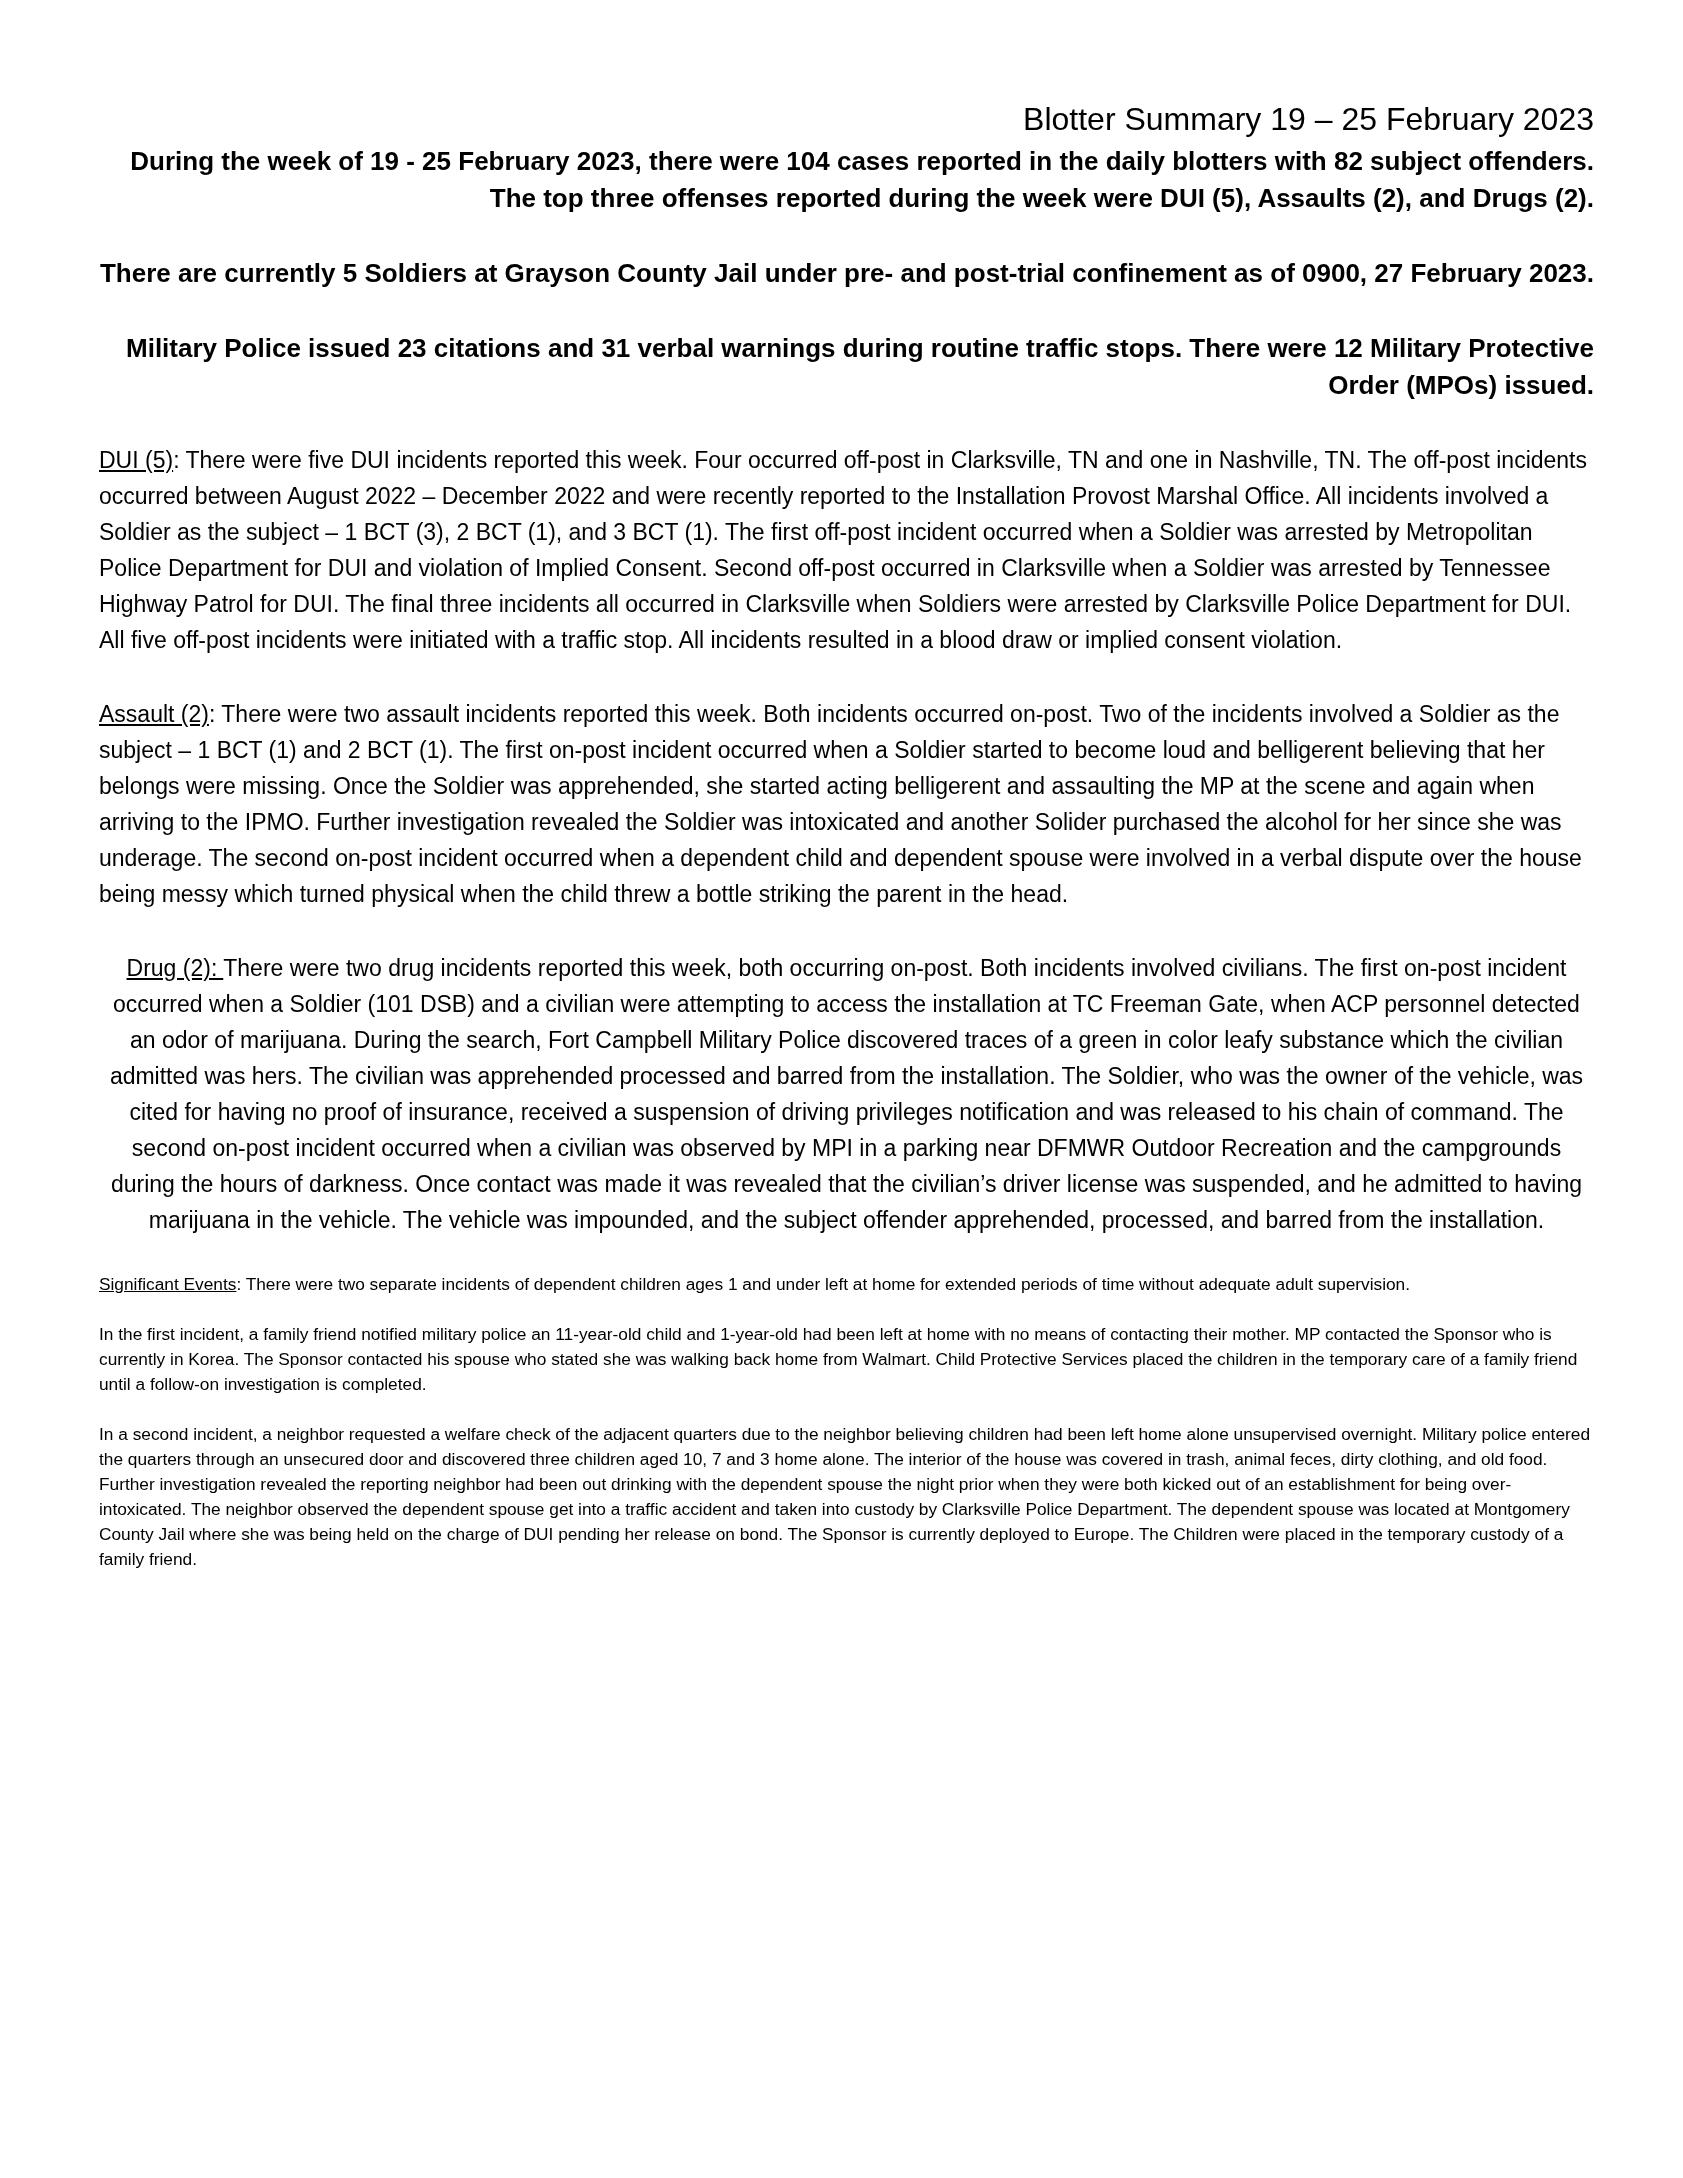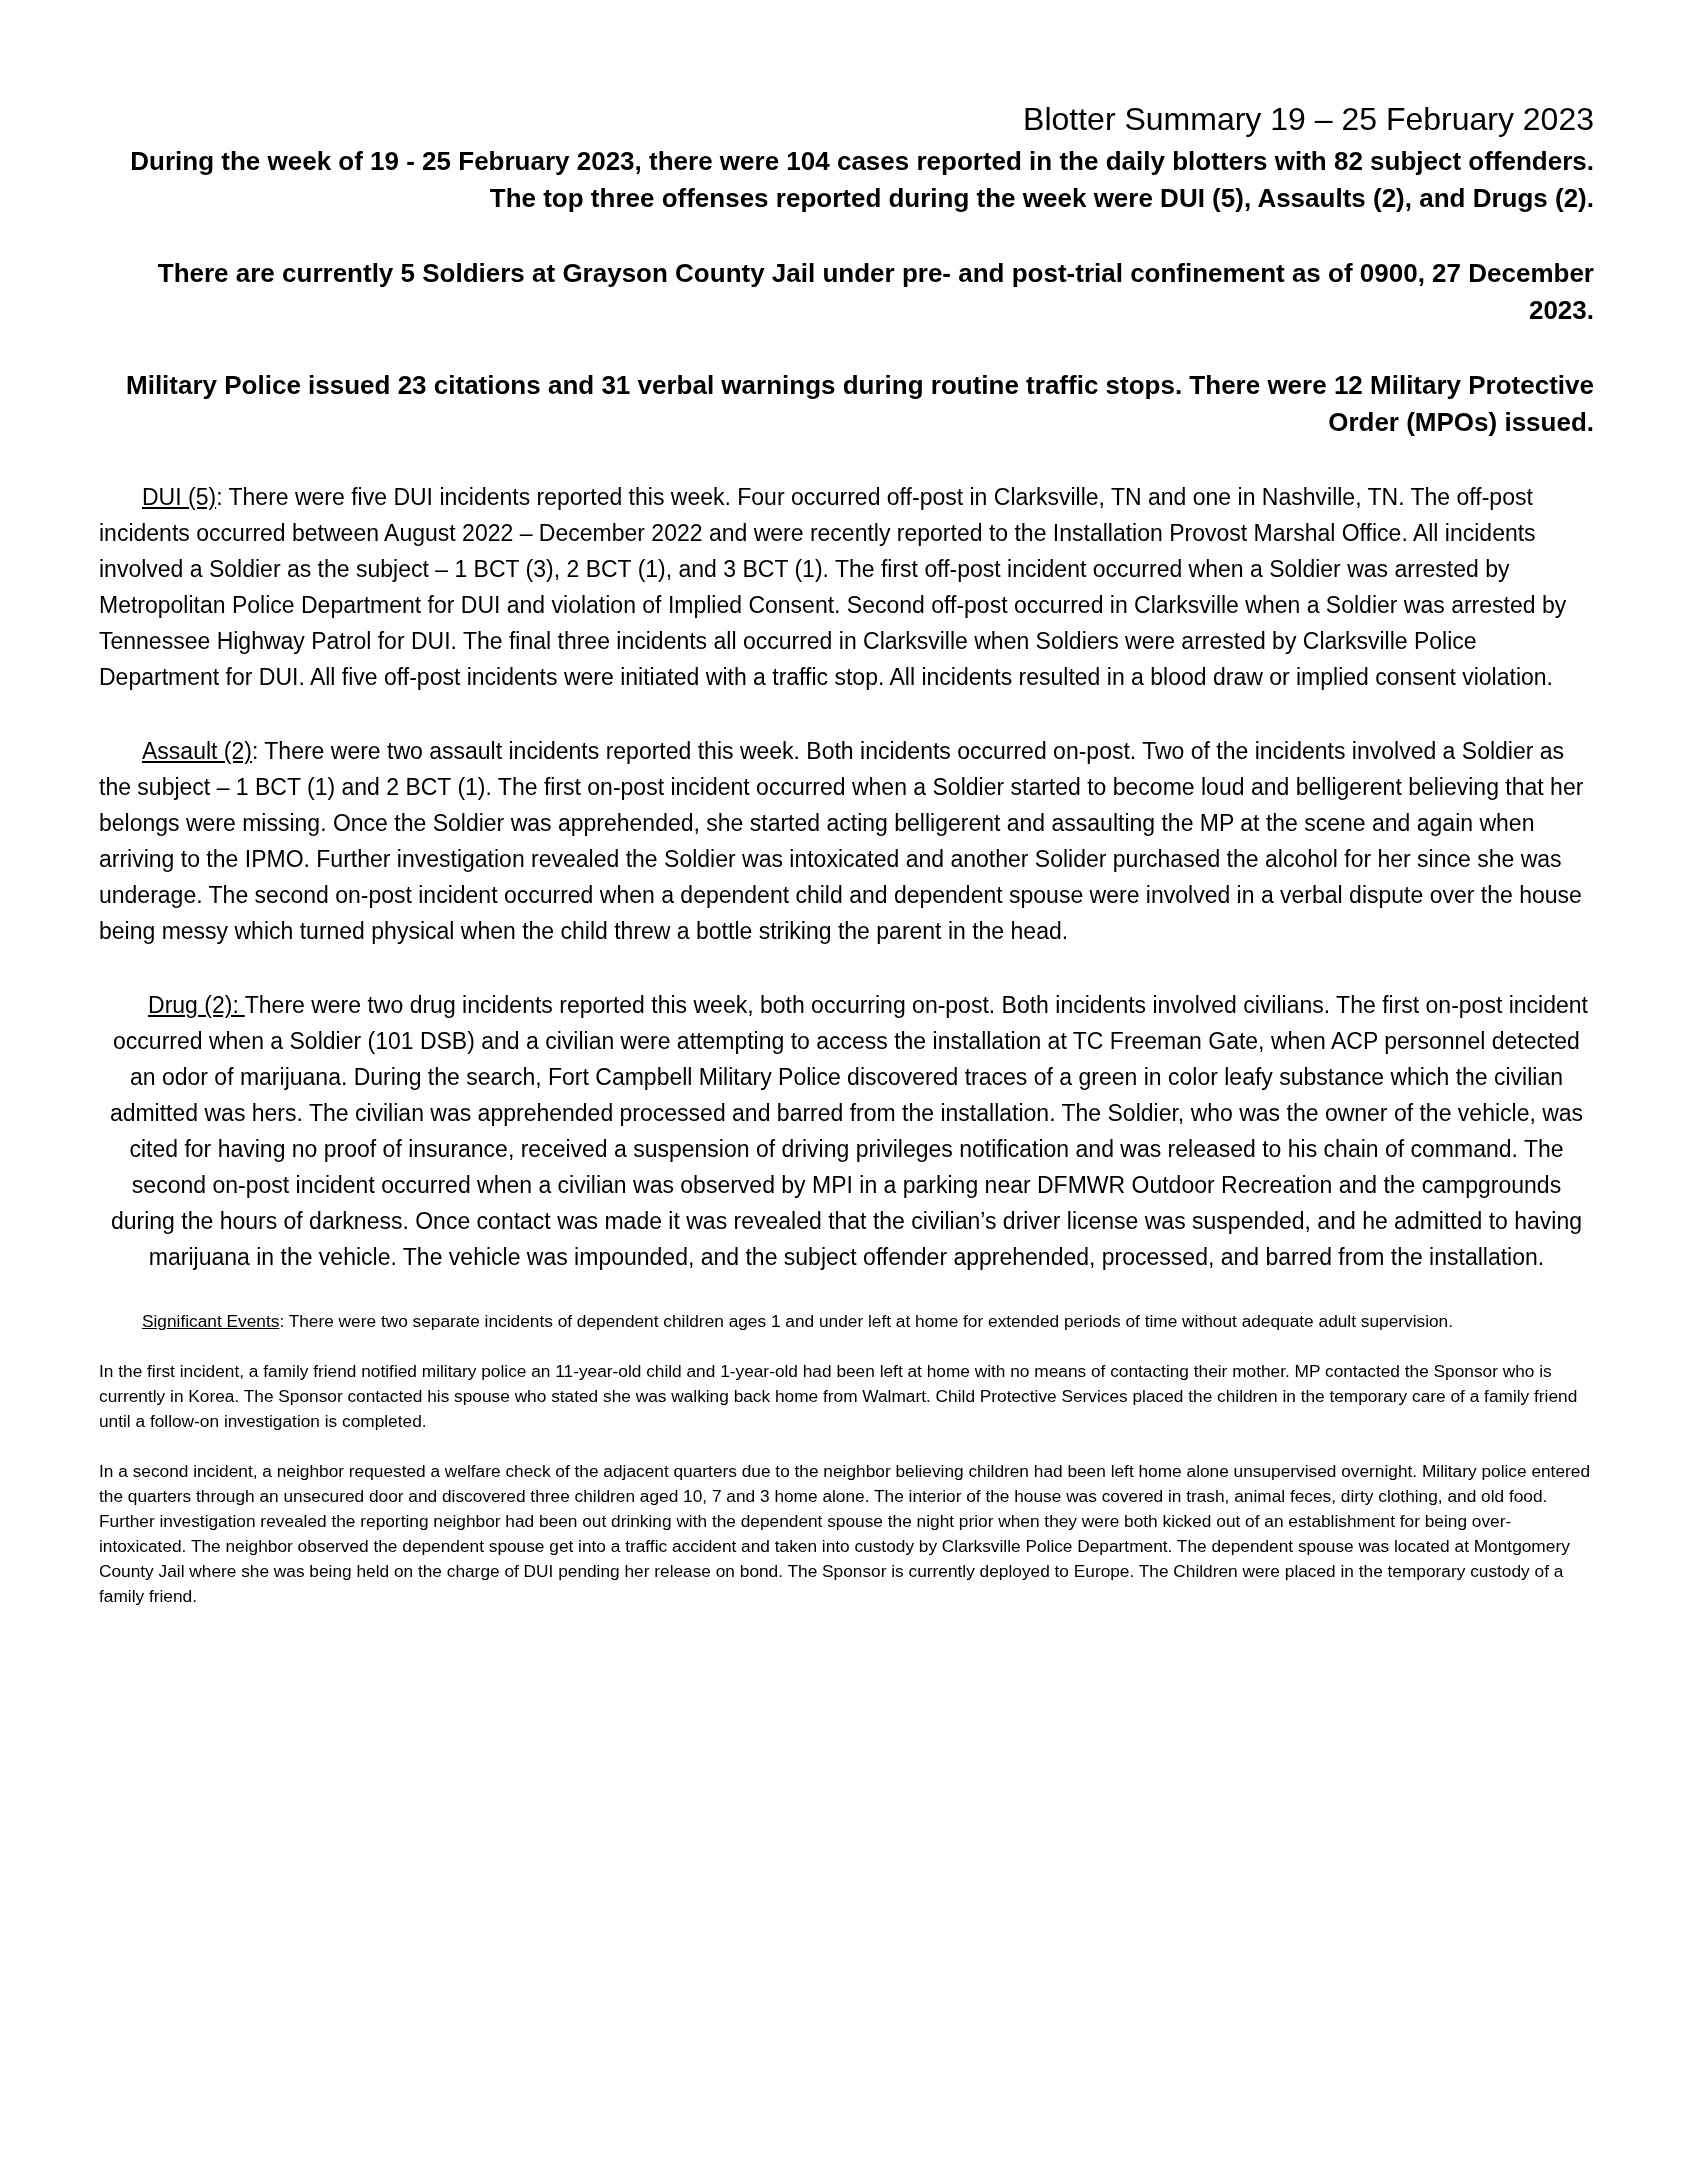--- a/index.html
+++ b/index.html
@@ -46,34 +46,33 @@
     line-height: 36px;
     margin: 0 0 38px 0;
   }
   .small-para {
     font-size: 17.3px;
     line-height: 25px;
     margin: 0 0 25px 0;
   }
   .label-u {
     text-decoration: underline;
-    margin-left: 43px;
   }
   .intro { margin-top: 4px; }
 </style>
 </head>
 <body>
 
 <div class="page">
 
   <h1 class="title">Blotter Summary 19 – 25 February 2023</h1>
 
   <p class="bold-para intro">During the week of 19 - 25 February 2023, there were 104 cases reported in the daily blotters with 82 subject offenders.  The top three offenses reported during the week were DUI (5), Assaults (2), and Drugs (2).</p>
 
-  <p class="bold-para">There are currently 5 Soldiers at Grayson County Jail under pre- and post-trial confinement as of 0900, 27 December 2023.</p>
+  <p class="bold-para">There are currently 5 Soldiers at Grayson County Jail under pre- and post-trial confinement as of 0900, 27 February 2023.</p>
 
   <p class="bold-para">Military Police issued 23 citations and 31 verbal warnings during routine traffic stops. There were 12 Military Protective Order (MPOs) issued.</p>
 
 
   <p class="body-para">
     <span class="label-u">DUI (5)</span><span>: </span><span>There were five DUI incidents reported this week. Four occurred off-post in Clarksville, TN and one in Nashville, TN. The off-post incidents occurred between August 2022 – December 2022 and were recently reported to the Installation Provost Marshal Office. All incidents involved a Soldier as the subject – 1 BCT (3), 2 BCT (1), and 3 BCT (1). The first off-post incident occurred when a Soldier was arrested by Metropolitan Police Department for DUI and violation of Implied Consent. Second off-post occurred in Clarksville when a Soldier was arrested by Tennessee Highway Patrol for DUI. The final three incidents all occurred in Clarksville when Soldiers were arrested by Clarksville Police Department for DUI. All five off-post incidents were initiated with a traffic stop. All incidents resulted in a blood draw or implied consent violation.</span>
   </p>
 
   <p class="body-para">
     <span class="label-u">Assault (2)</span><span>: </span><span>There were two assault incidents reported this week. Both incidents occurred on-post. Two of the incidents involved a Soldier as the subject – 1 BCT (1) and 2 BCT (1). The first on-post incident occurred when a Soldier started to become loud and belligerent believing that her belongs were missing. Once the Soldier was apprehended, she started acting belligerent and assaulting the MP at the scene and again when arriving to the IPMO. Further investigation revealed the Soldier was intoxicated and another Solider purchased the alcohol for her since she was underage. The second on-post incident occurred when a dependent child and dependent spouse were involved in a verbal dispute over the house being messy which turned physical when the child threw a bottle striking the parent in the head.</span>

